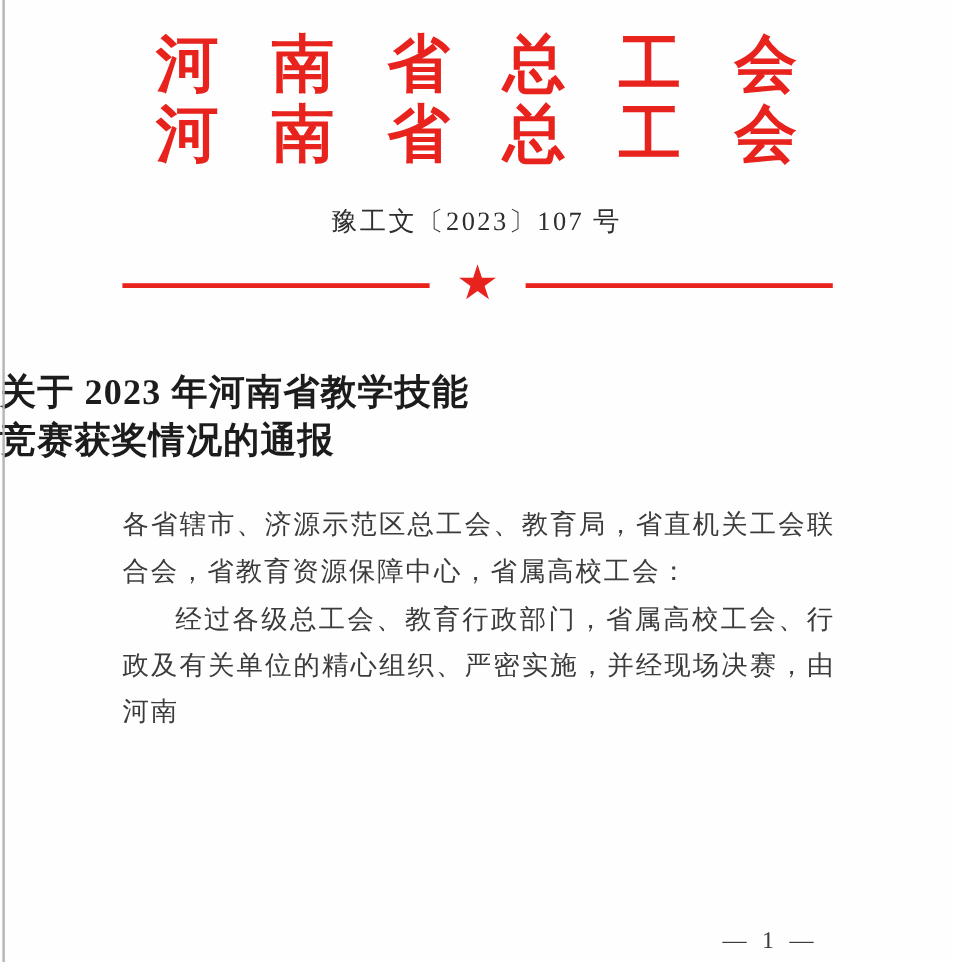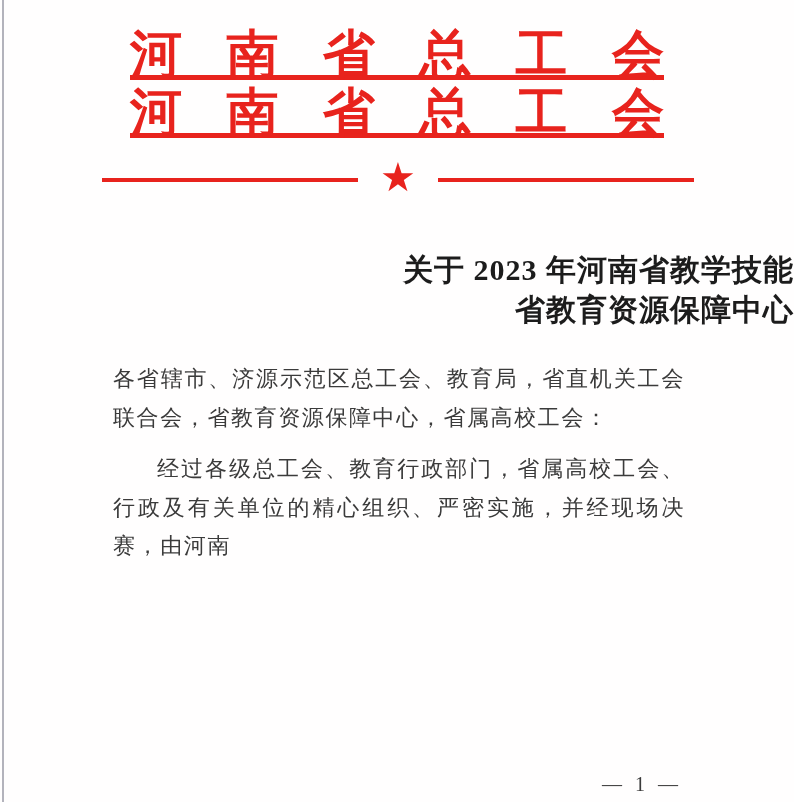--- a/index.html
+++ b/index.html
@@ -14,21 +14,20 @@
     position:absolute;left:2px;top:0;width:2px;height:802px;
     background:#b3b3bc;
   }
   .org-block{
     width:534px;
     margin:26px auto 0 auto;
     color:#e8231d;
     font-weight:bold;
     font-size:52px;
     line-height:58px;
-    text-decoration:underline;
   }
   .org-line{
     text-align:justify;
     text-align-last:justify;
     -moz-text-align-last:justify;
     white-space:normal;
   }
   .doc-number{
     margin-top:28px;
     text-align:center;
@@ -46,37 +45,37 @@
     flex:1;height:4px;background:#e8231d;
   }
   .divider .star{
     color:#e8231d;
     font-size:40px;
     line-height:40px;
     margin-top:-4px;
   }
   .doc-title{
     margin-top:52px;
-    text-align:right;
+    text-align:left;
     font-weight:bold;
     font-size:30px;
     line-height:40px;
     color:#1c1c1c;
     letter-spacing:1px;
   }
   .body-text{
     margin:30px 96px 0 100px;
     font-size:22px;
     line-height:38.5px;
     letter-spacing:1.6px;
     color:#3b3b3b;
     text-align:justify;
     text-justify:inter-ideograph;
   }
-  .body-text p{margin:13px;}
+  .body-text p{margin:2px;}
   .body-text p.indent{text-indent:2em;}
   .page-number{
     position:absolute;
     bottom:6px;
     right:112px;
     font-size:20px;
     letter-spacing:4px;
     color:#3b3b3b;
   }
 </style>
@@ -86,31 +85,32 @@
 <div class="page">
 
   <div class="edge-line"></div>
 
   <header>
     <div class="org-block">
       <div class="org-line">河南省总工会</div>
       <div class="org-line">河南省总工会</div>
     </div>
 
+    <div class="doc-number">豫工文〔2023〕107 号</div>
 
     <div class="divider">
       <span class="rule"></span>
       <span class="star">★</span>
       <span class="rule"></span>
     </div>
   </header>
 
   <h1 class="doc-title">
     <div>关于 2023 年河南省教学技能</div>
-    <div>省教育资源保障中心</div>
+    <div>竞赛获奖情况的通报</div>
   </h1>
 
   <main class="body-text">
     <p class="para">各省辖市、济源示范区总工会、教育局，省直机关工会联合会，省教育资源保障中心，省属高校工会：</p>
     <p class="para indent">经过各级总工会、教育行政部门，省属高校工会、行政及有关单位的精心组织、严密实施，并经现场决赛，由河南</p>
   </main>
 
   <div class="page-number">— 1 —</div>
 
 </div>

